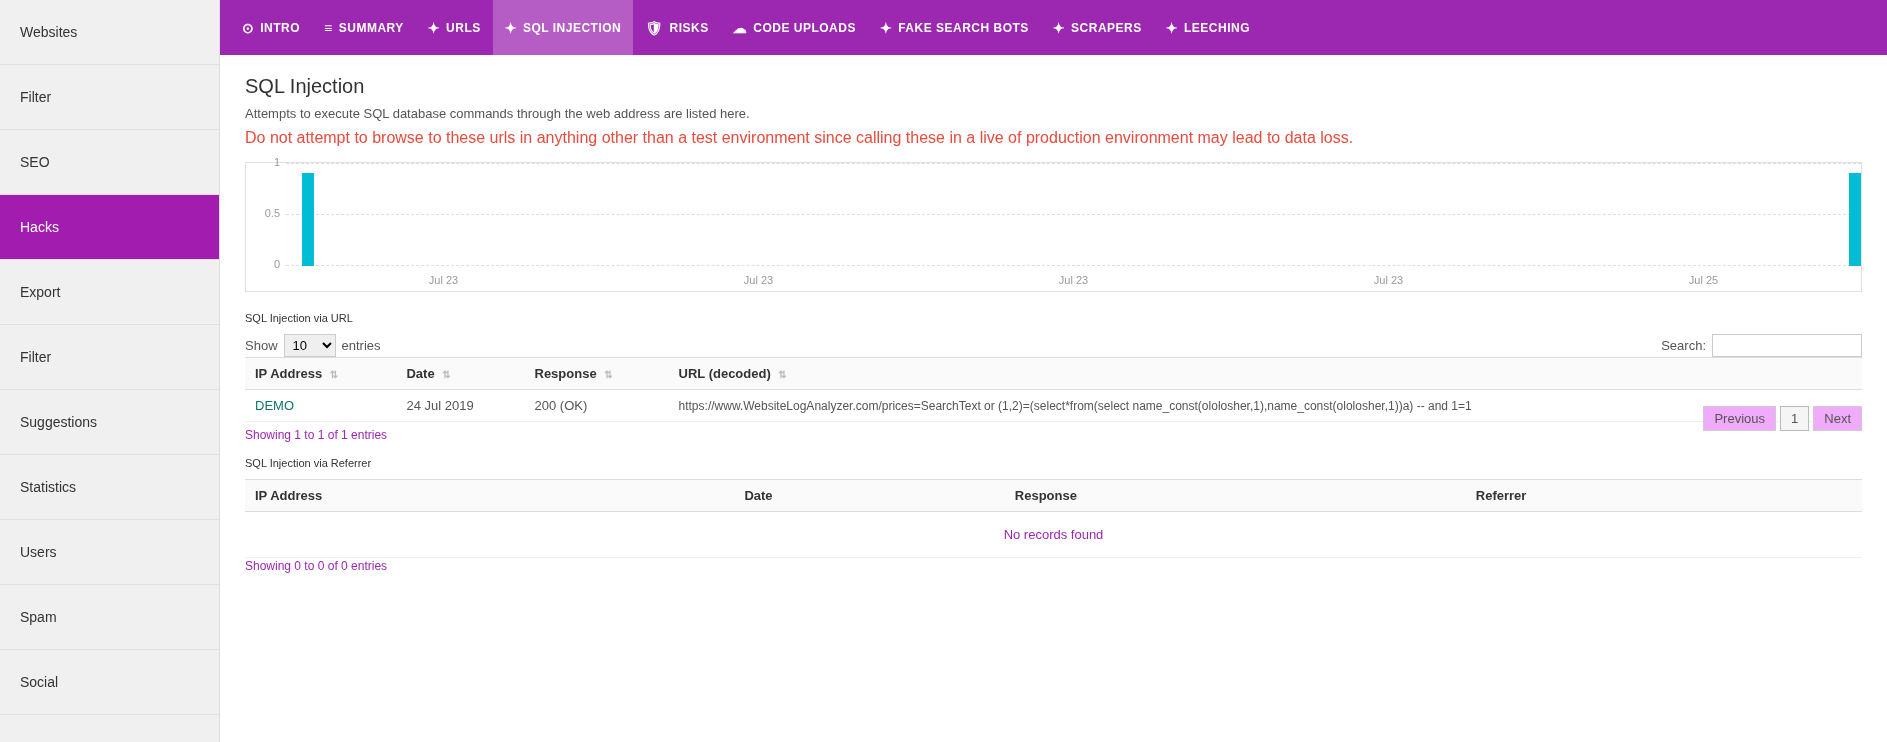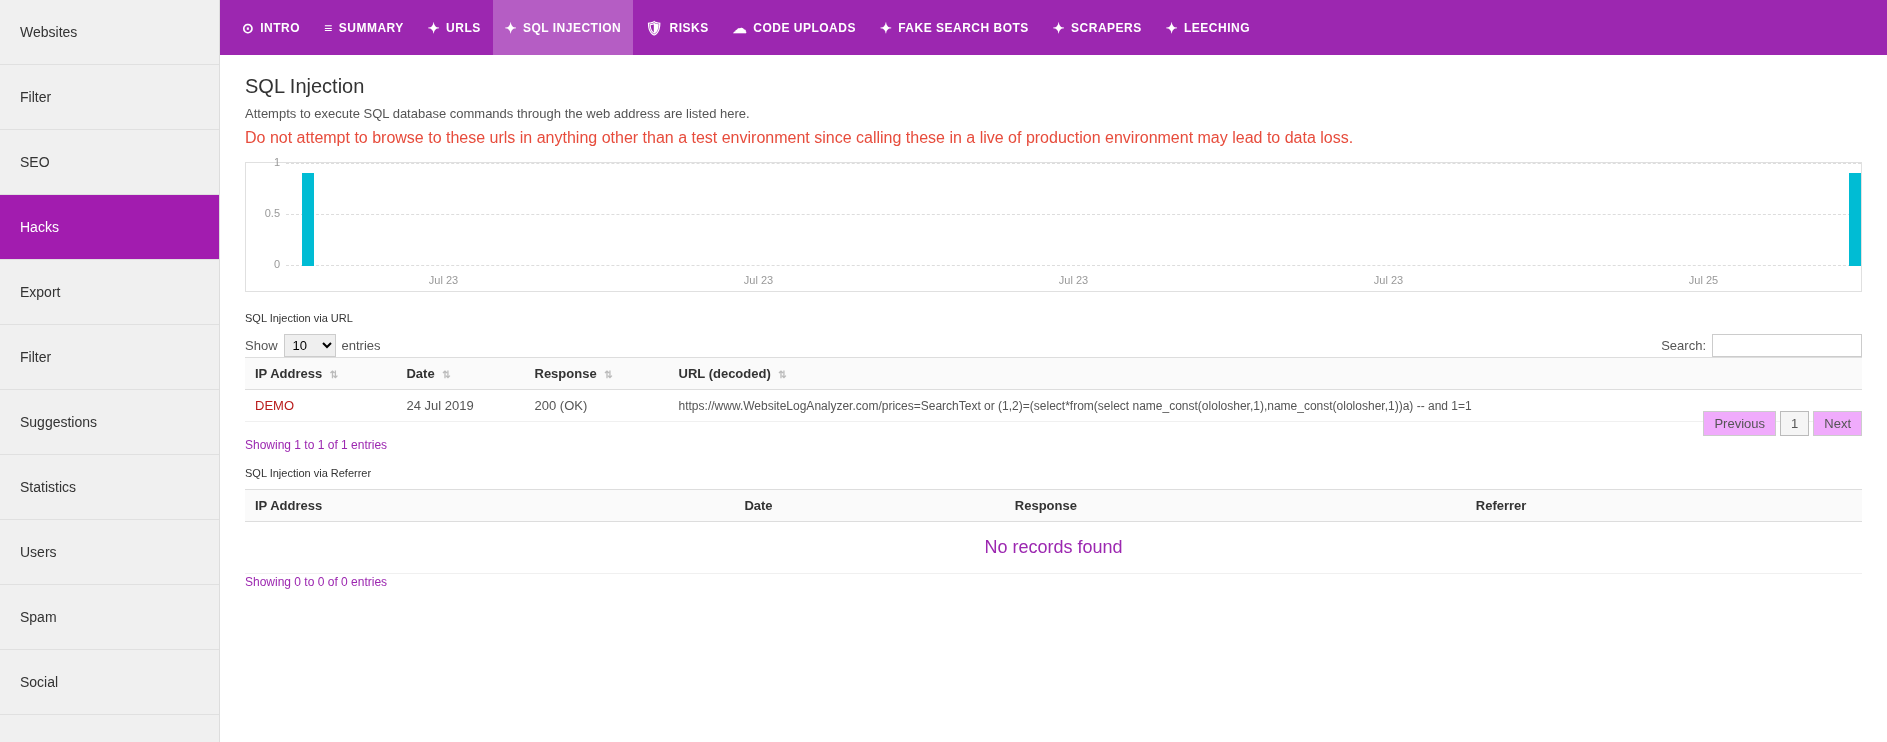--- a/index.html
+++ b/index.html
@@ -171,22 +171,22 @@
       color: #333;
       background: #fafafa;
       font-weight: bold;
     }
     th .sort-icon { color: #bbb; margin-left: 4px; font-size: 10px; }
     td {
       padding: 8px 10px;
       border-bottom: 1px solid #f0f0f0;
       color: #555;
     }
-    td.demo-link { color: #b91c1c; }
-    .showing-text { color: #9c27b0; font-size: 12px; margin-top: 16px; margin-bottom: 15px; }
+    td.demo-link { color: #0f766e; }
+    .showing-text { color: #9c27b0; font-size: 12px; margin-top: 6px; margin-bottom: 15px; }
 
     
     .pagination {
       display: flex;
       justify-content: flex-end;
       align-items: center;
       gap: 4px;
       margin-top: -28px;
       margin-bottom: 15px;
     }
@@ -198,21 +198,21 @@
       font-size: 13px;
       color: #555;
     }
     .page-btn.active {
       background: #f5f5f5;
       border-color: #bbb;
     }
 
     
     .referrer-table th:last-child { text-align: left; }
-    .no-records { text-align: center; color: #9c27b0; font-size: 18px; padding: 15px; }
+    .no-records { text-align: center; color: #9c27b0; font-size: 13px; padding: 15px; }
   </style>
 </head>
 <body>
 
 <div class="sidebar">
   <div class="sidebar-item">Websites</div>
   <div class="sidebar-item">Filter</div>
   <div class="sidebar-item">SEO</div>
   <div class="sidebar-item active">Hacks</div>
   <div class="sidebar-item">Export</div>

